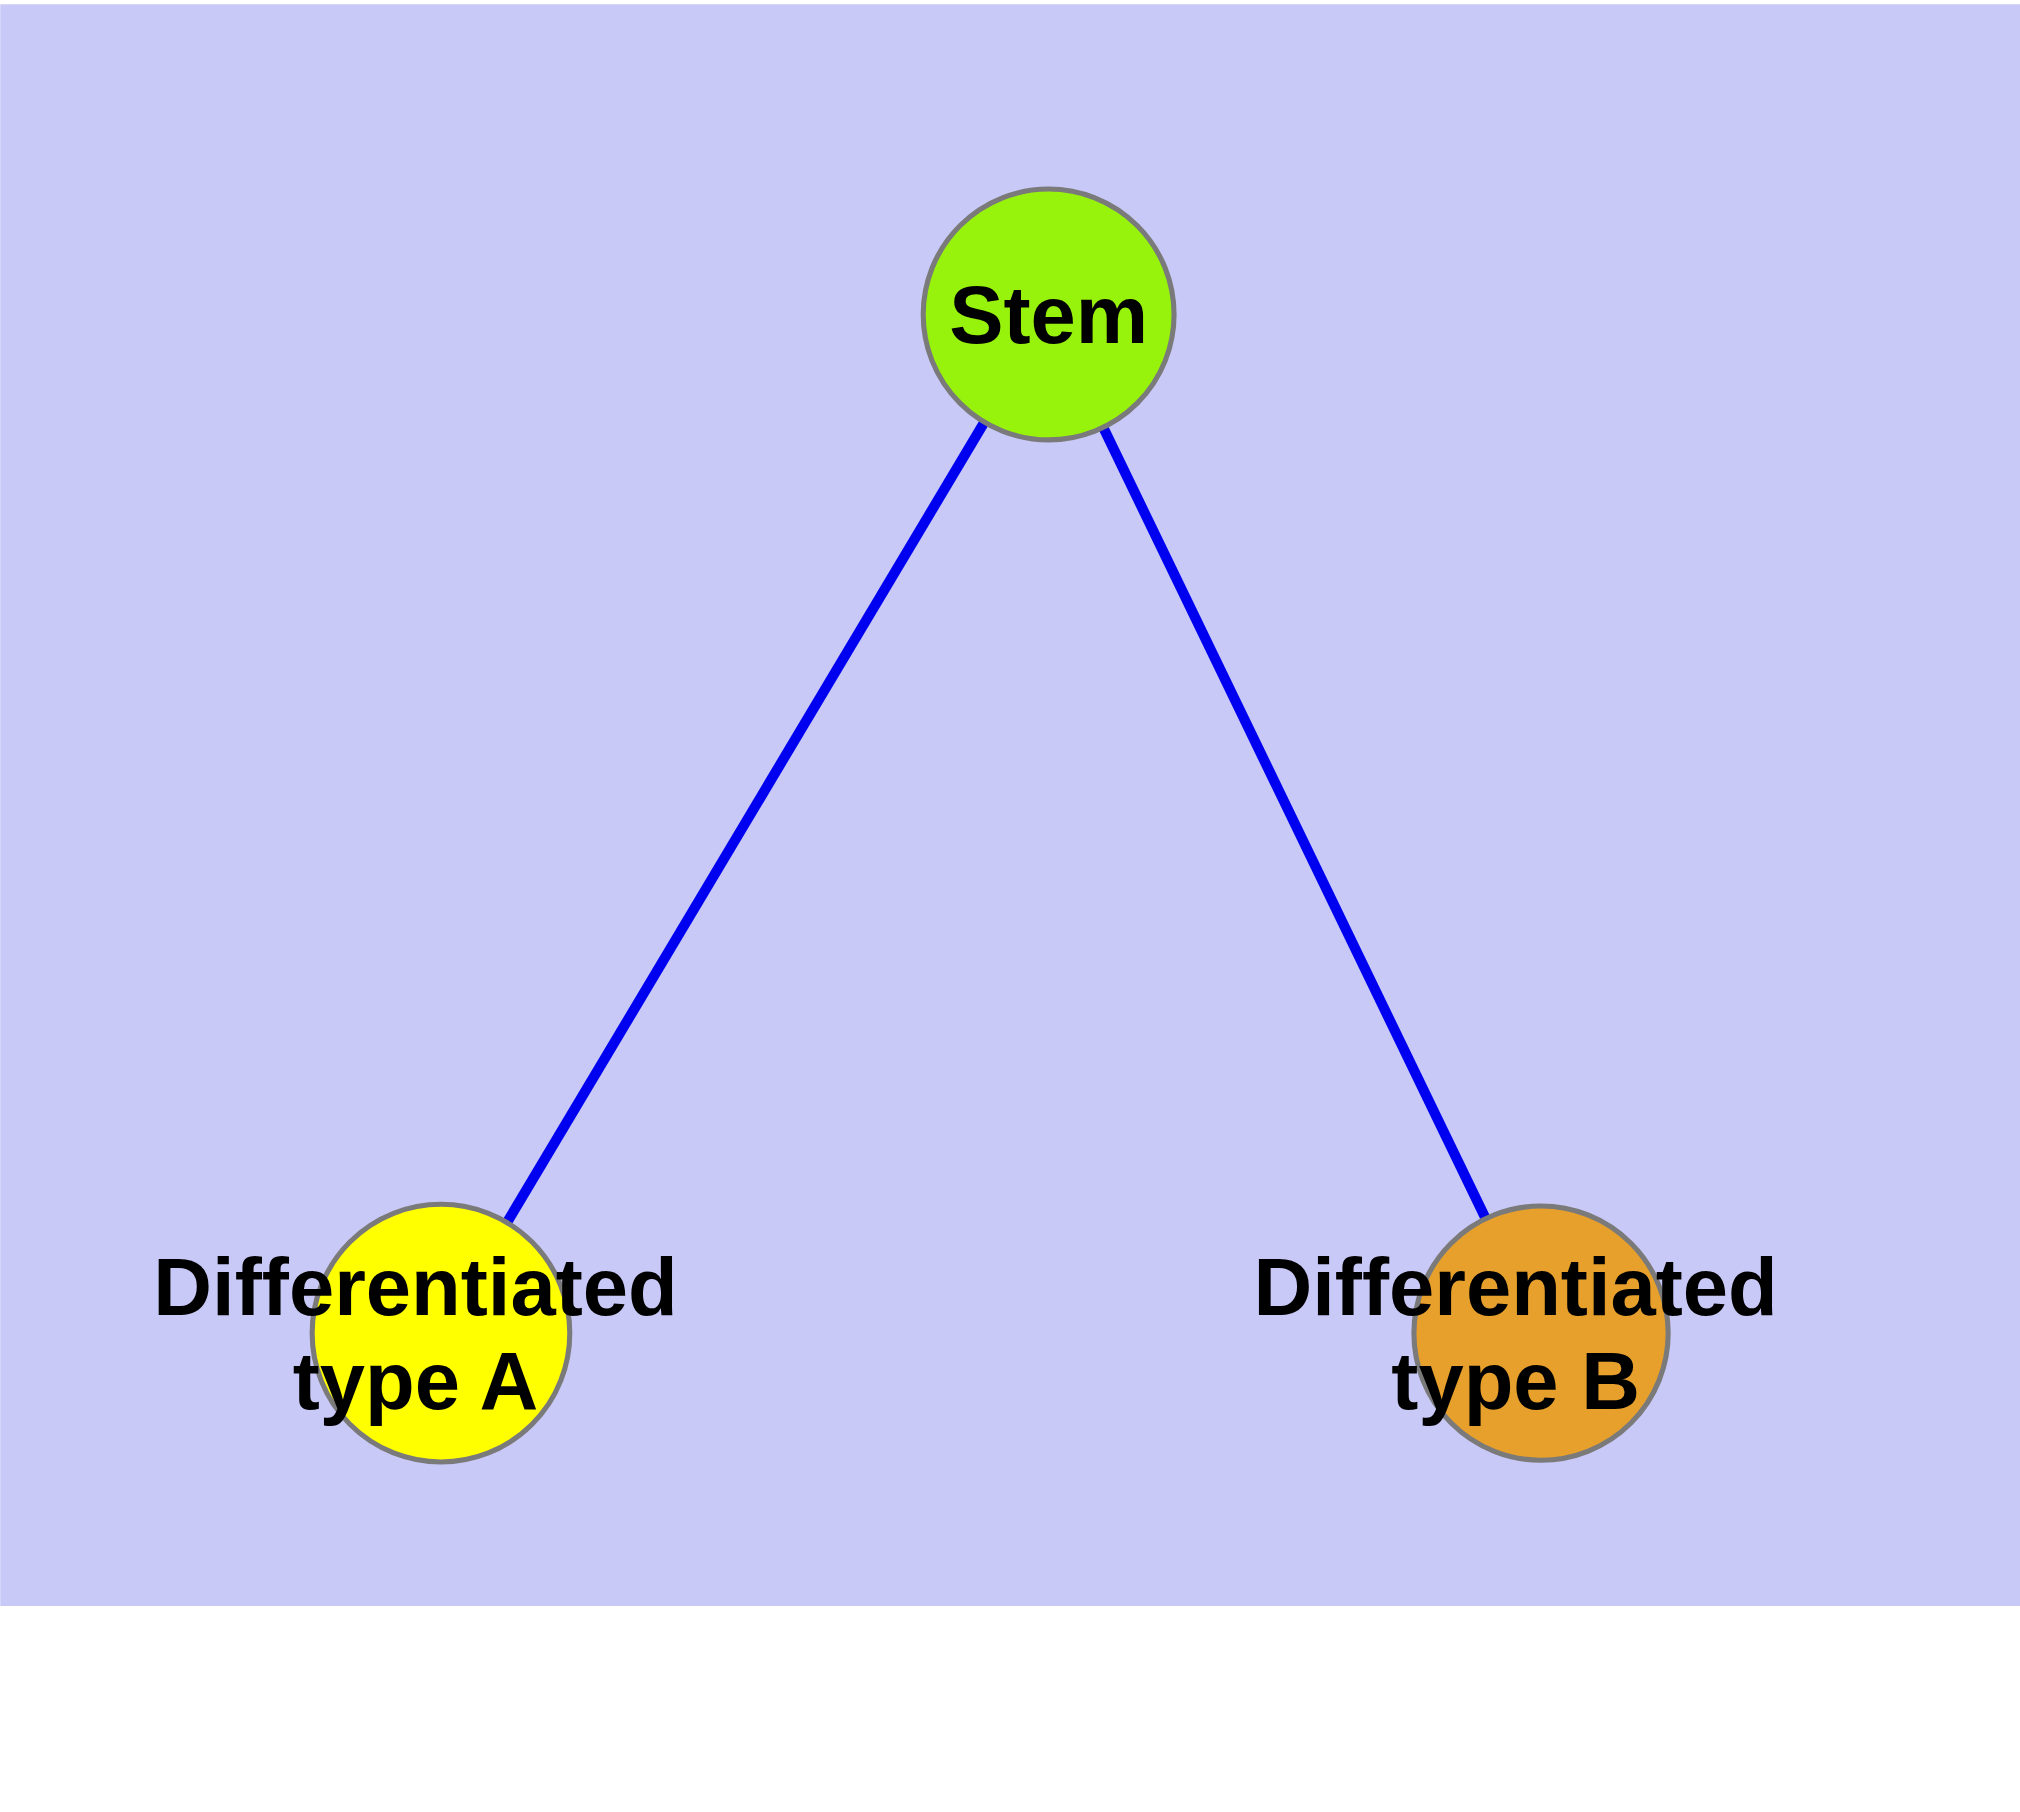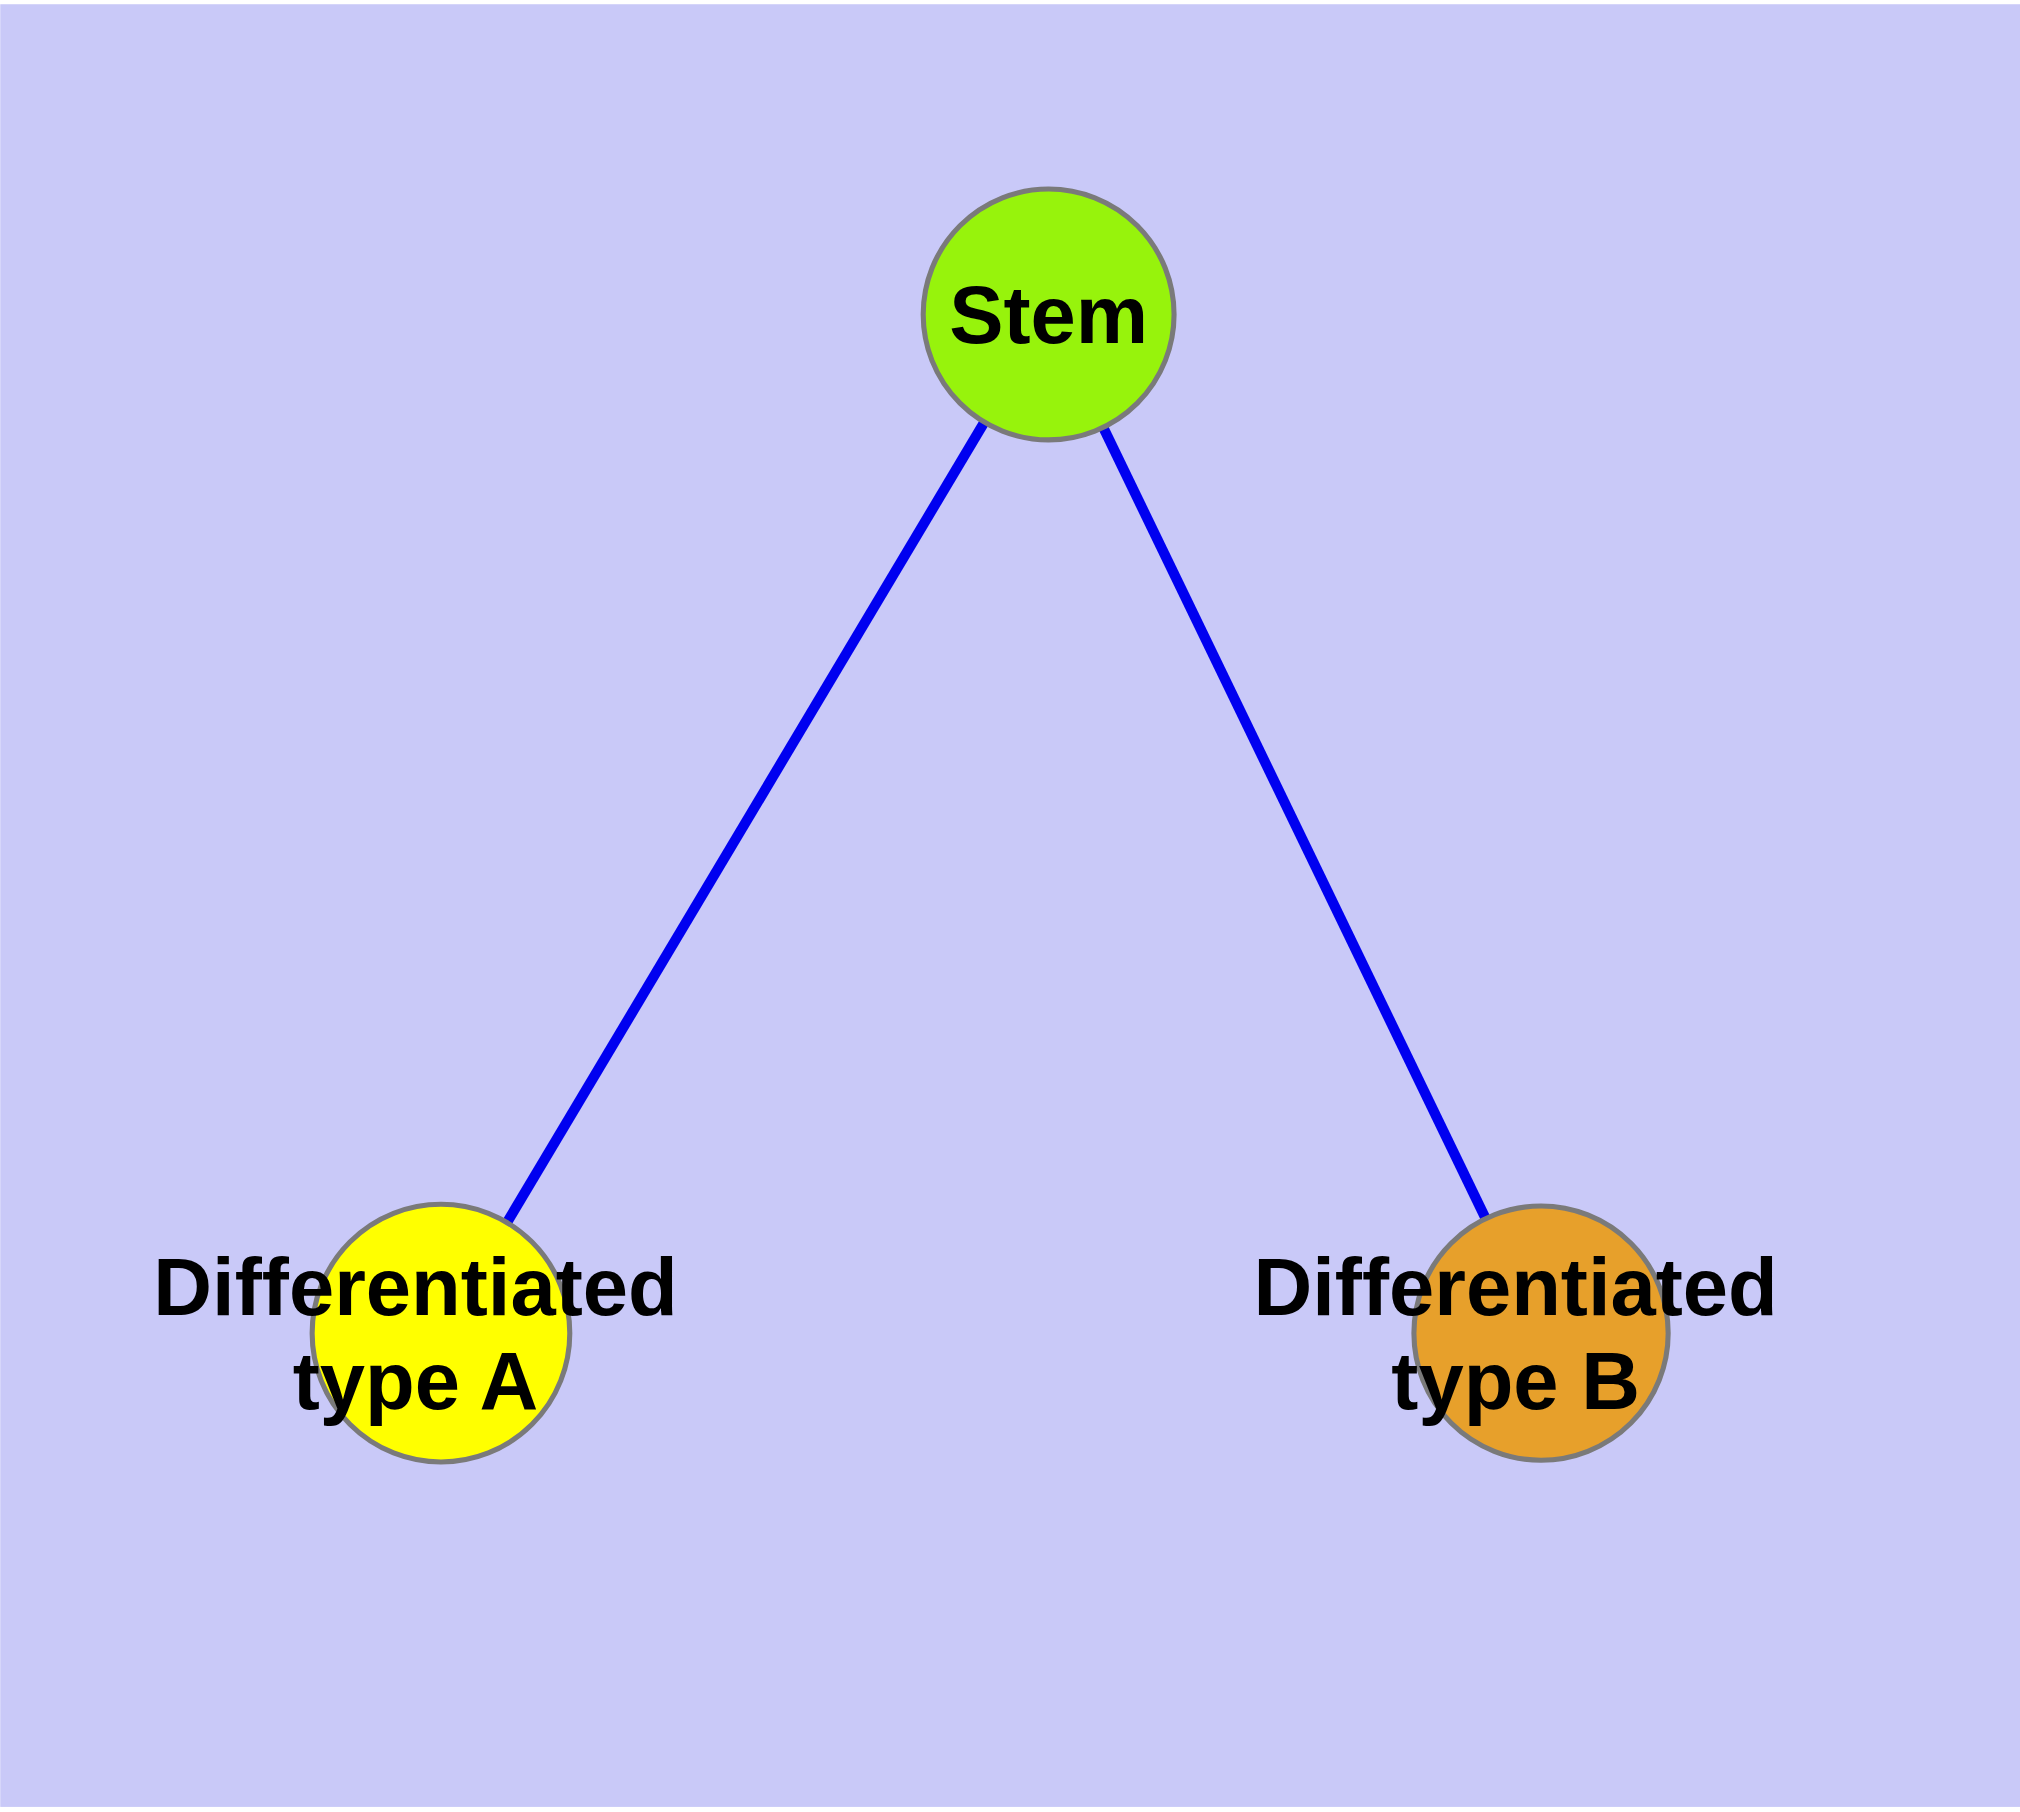--- a/index.html
+++ b/index.html
@@ -4,21 +4,21 @@
   <style>
     html, body {
       margin: 0;
       padding: 0;
       background: #ffffff;
       font-family: "Liberation Sans", sans-serif;
     }
     .stage {
       position: relative;
       width: 2021px;
-      height: 1812px;
+      height: 1606px;
       background: #ffffff;
       overflow: hidden;
     }
     .stage svg {
       position: absolute;
       inset: 0;
       display: block;
     }
     .edge {
       stroke-width: 12px;

